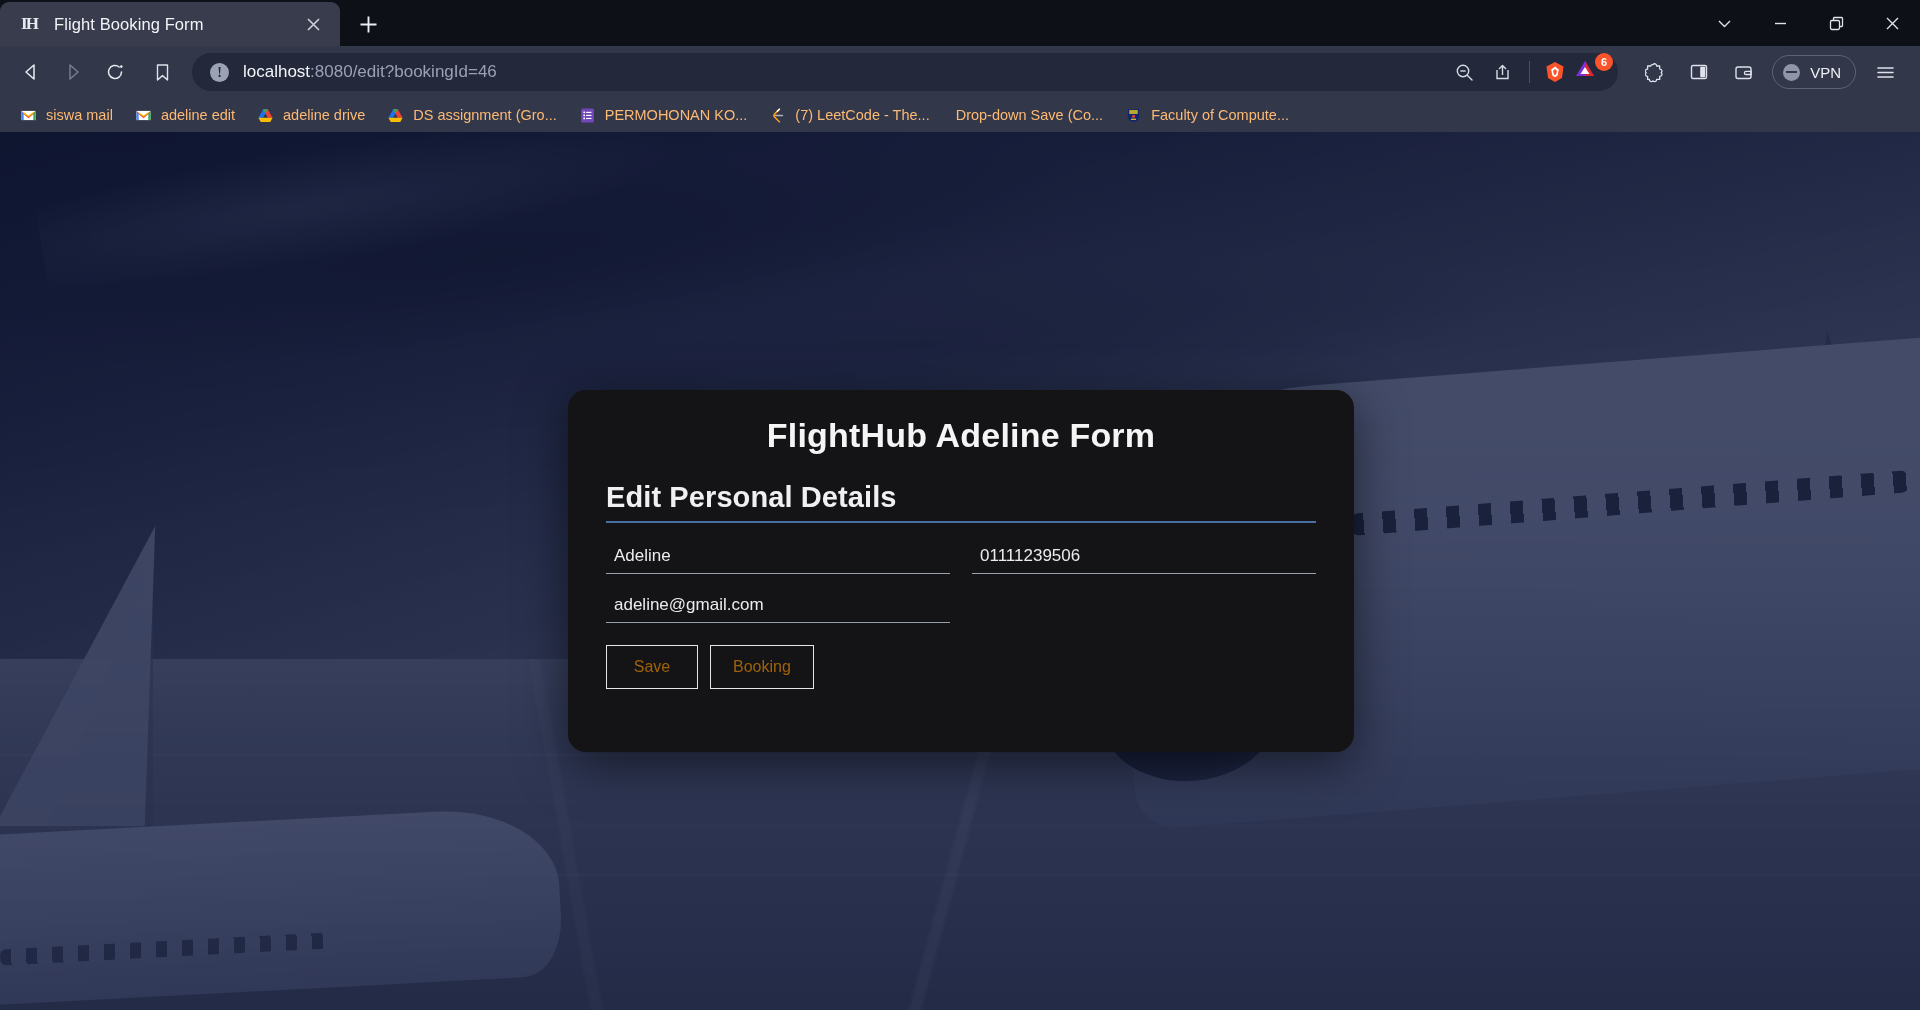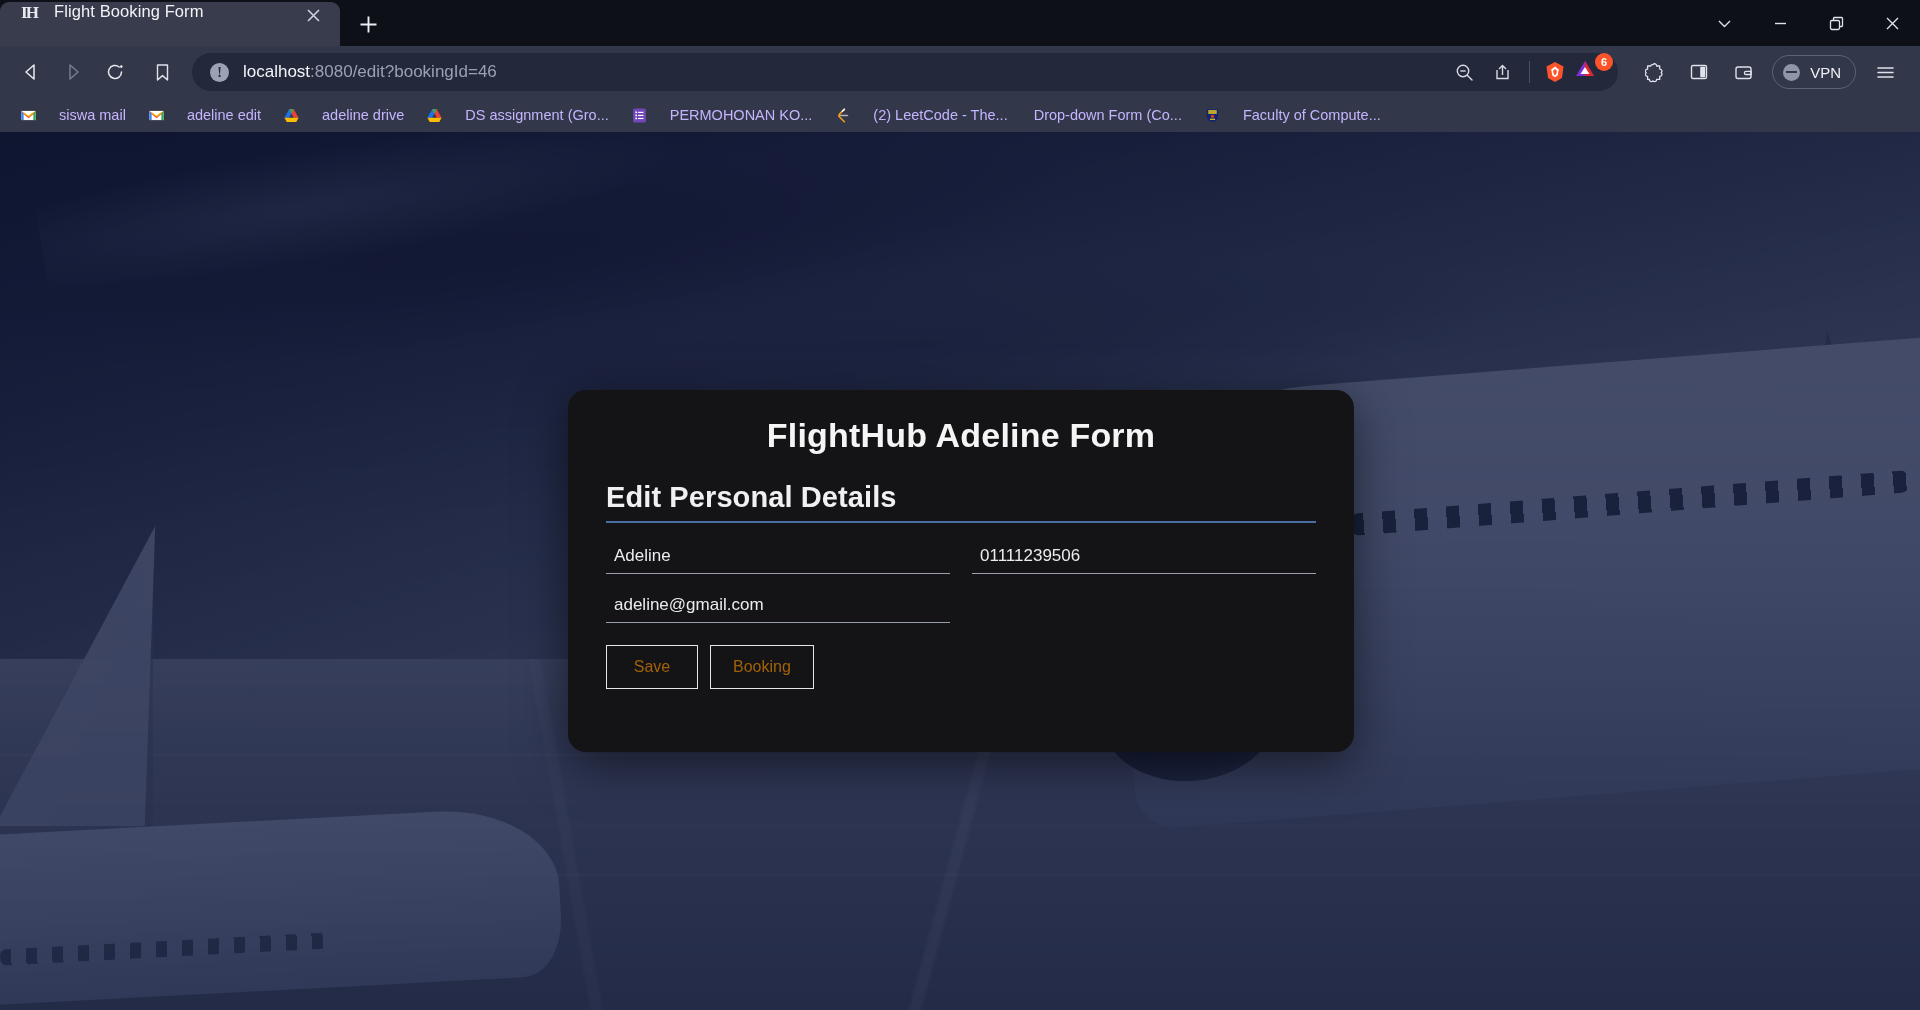--- a/index.html
+++ b/index.html
@@ -14,21 +14,21 @@
   .browser { width: 1920px; height: 1010px; position: relative; }
 
   .tabstrip {
     height: 46px; background: #0d1017;
     display: flex; align-items: flex-end; position: relative;
   }
   .tab {
     width: 340px; height: 44px;
     background: #383c4d;
     border-radius: 9px 9px 0 0;
-    display: flex; align-items: flex-start;
+    display: flex; align-items: center;
     padding: 0 14px 0 18px;
     position: relative;
   }
   .tab-favicon {
     width: 22px; height: 22px; flex: 0 0 22px;
     margin-right: 14px;
     display: flex; align-items: center; justify-content: center;
     color: #e8eaf0;
     font-family: "Liberation Serif", serif;
     font-size: 17px; font-weight: 700;
@@ -133,23 +133,23 @@
     content: ''; position: absolute; left: 3px; top: 7.5px;
     width: 11px; height: 2px; background: #33374a;
   }
 
   .bookmarks {
     height: 34px; background: #33374a;
     display: flex; align-items: center;
     padding: 0 10px; gap: 2px; overflow: hidden;
   }
   .bm {
-    display: flex; align-items: center; gap: 22px;
+    display: flex; align-items: center; gap: 9px;
     padding: 4px 10px; border-radius: 5px;
-    color: #c4b5fd; font-size: 14.5px;
+    color: #fdba74; font-size: 14.5px;
     white-space: nowrap; flex: 0 0 auto;
   }
   .bm-ico { width: 17px; height: 17px; flex: 0 0 17px; display: block; }
   .bm.nolabelicon { padding-left: 14px; }
 
   
   .viewport {
     position: absolute; left: 0; top: 132px;
     width: 1920px; height: 878px; overflow: hidden;
   }
@@ -508,24 +508,24 @@
       <span>PERMOHONAN KO...</span>
     </div>
     <div class="bm">
       <span class="bm-ico">
         <svg viewBox="0 0 24 24" width="17" height="17">
           <path d="M14.6 3.2 L8.2 9.6 a3.4 3.4 0 0 0 0 4.8 l6.4 6.4" stroke="#f89f1b" stroke-width="2.3" fill="none" stroke-linecap="round"></path>
           <path d="M9.4 12 H19" stroke="#b3b3b3" stroke-width="2.3" stroke-linecap="round"></path>
           <path d="M14.6 3.2 L11.8 6" stroke="#ffffff" stroke-width="2.3" stroke-linecap="round"></path>
         </svg>
       </span>
-      <span>(2) LeetCode - The...</span>
+      <span>(7) LeetCode - The...</span>
     </div>
     <div class="bm nolabelicon">
-      <span>Drop-down Form (Co...</span>
+      <span>Drop-down Save (Co...</span>
     </div>
     <div class="bm">
       <span class="bm-ico">
         <svg viewBox="0 0 24 24" width="17" height="17">
           <path d="M4 3 h16 v10 a8 8 0 0 1 -8 8 a8 8 0 0 1 -8 -8 z" fill="#12266e"></path>
           <rect x="6" y="4.6" width="12" height="2.1" fill="#f5d21a"></rect>
           <rect x="6" y="7.4" width="12" height="2.1" fill="#f5d21a"></rect>
           <circle cx="12" cy="13.2" r="2.2" fill="#e03c31"></circle>
           <path d="M8.4 16.5 h7.2 v1.6 h-7.2 z" fill="#f5d21a"></path>
         </svg>

